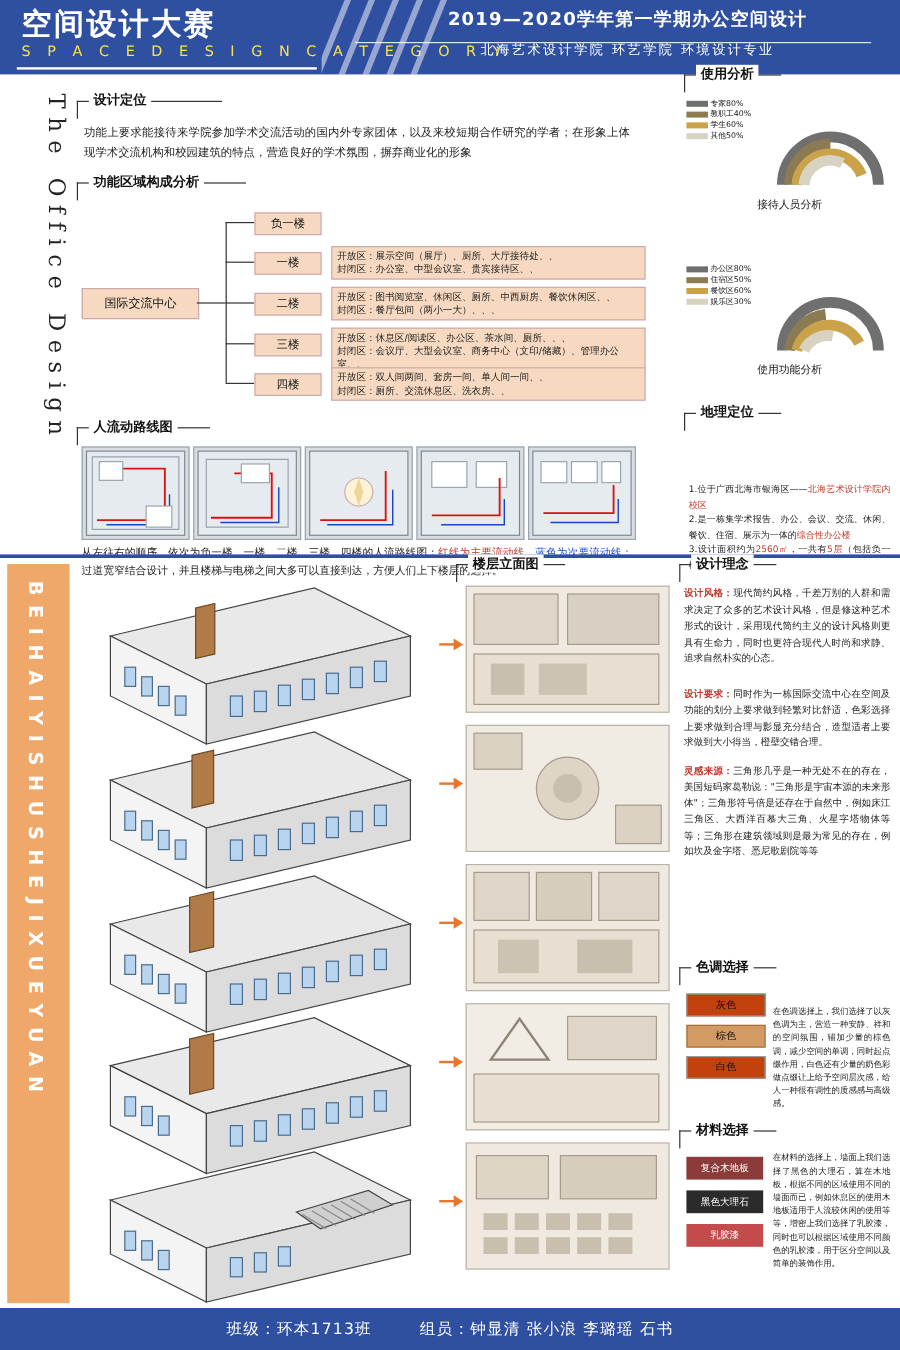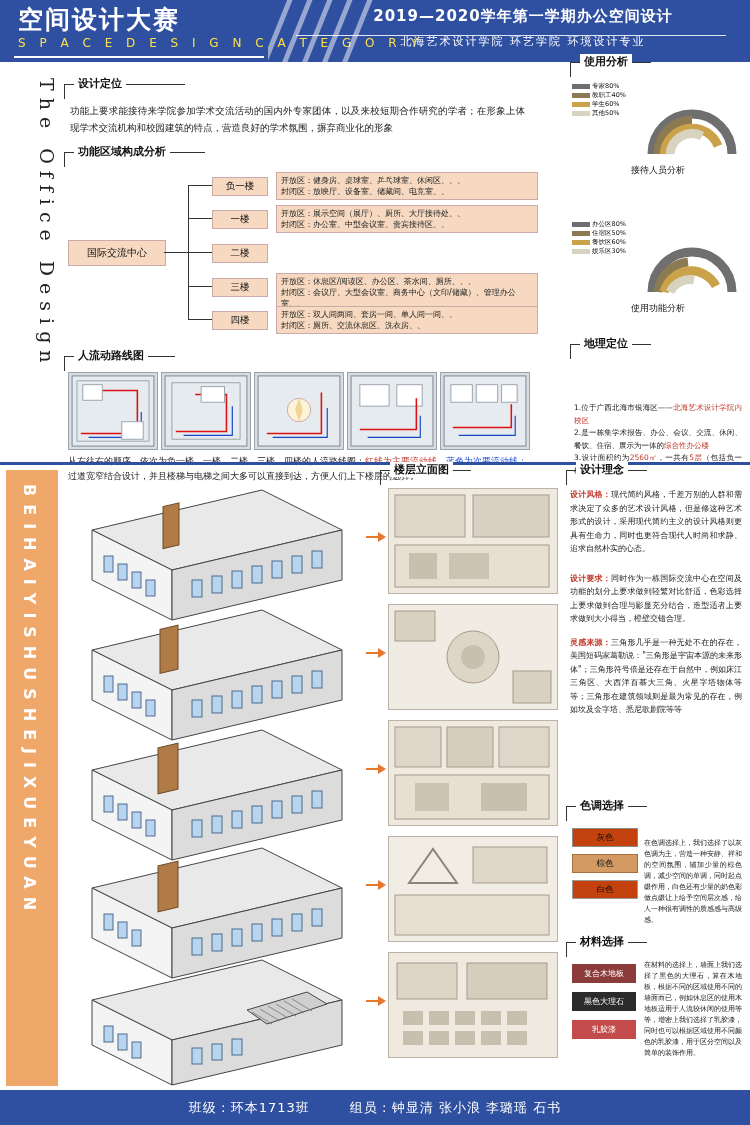--- a/index.html
+++ b/index.html
@@ -141,34 +141,34 @@
     <div class="br" style="width:140px;height:14px"></div>
     <div class="ttl">功能区域构成分析</div>
 
     <div class="center">国际交流中心</div>
 
     <div class="ln" style="left:100px;top:100px;width:24px;height:1px"></div>
     <div class="ln" style="left:124px;top:33px;width:1px;height:134px"></div>
 
     <div class="ln" style="left:124px;top:33px;width:24px;height:1px"></div>
     <div class="flabel" style="top:25px">负一楼</div>
-    <div class="fbox" style="top:20px">
-      <div>开放区：健身房、桌球室、乒乓球室、休闲区、、、</div>
-      <div>封闭区：放映厅、设备室、储藏间、电竞室、、</div>
-    </div>
 
     <div class="ln" style="left:124px;top:66px;width:24px;height:1px"></div>
     <div class="flabel" style="top:58px">一楼</div>
     <div class="fbox" style="top:53px">
       <div>开放区：展示空间（展厅）、厨所、大厅接待处、、</div>
       <div>封闭区：办公室、中型会议室、贵宾接待区、、</div>
     </div>
 
     <div class="ln" style="left:124px;top:100px;width:24px;height:1px"></div>
     <div class="flabel" style="top:92px">二楼</div>
+    <div class="fbox" style="top:87px">
+      <div>开放区：图书阅览室、休闲区、厕所、中西厨房、餐饮休闲区、、</div>
+      <div>封闭区：餐厅包间（两小一大）、、、</div>
+    </div>
 
     <div class="ln" style="left:124px;top:134px;width:24px;height:1px"></div>
     <div class="flabel" style="top:126px">三楼</div>
     <div class="fbox" style="top:121px">
       <div>开放区：休息区/阅读区、办公区、茶水间、厕所、、、</div>
       <div>封闭区：会议厅、大型会议室、商务中心（文印/储藏）、管理办公室、、</div>
     </div>
 
     <div class="ln" style="left:124px;top:167px;width:24px;height:1px"></div>
     <div class="flabel" style="top:159px">四楼</div>

